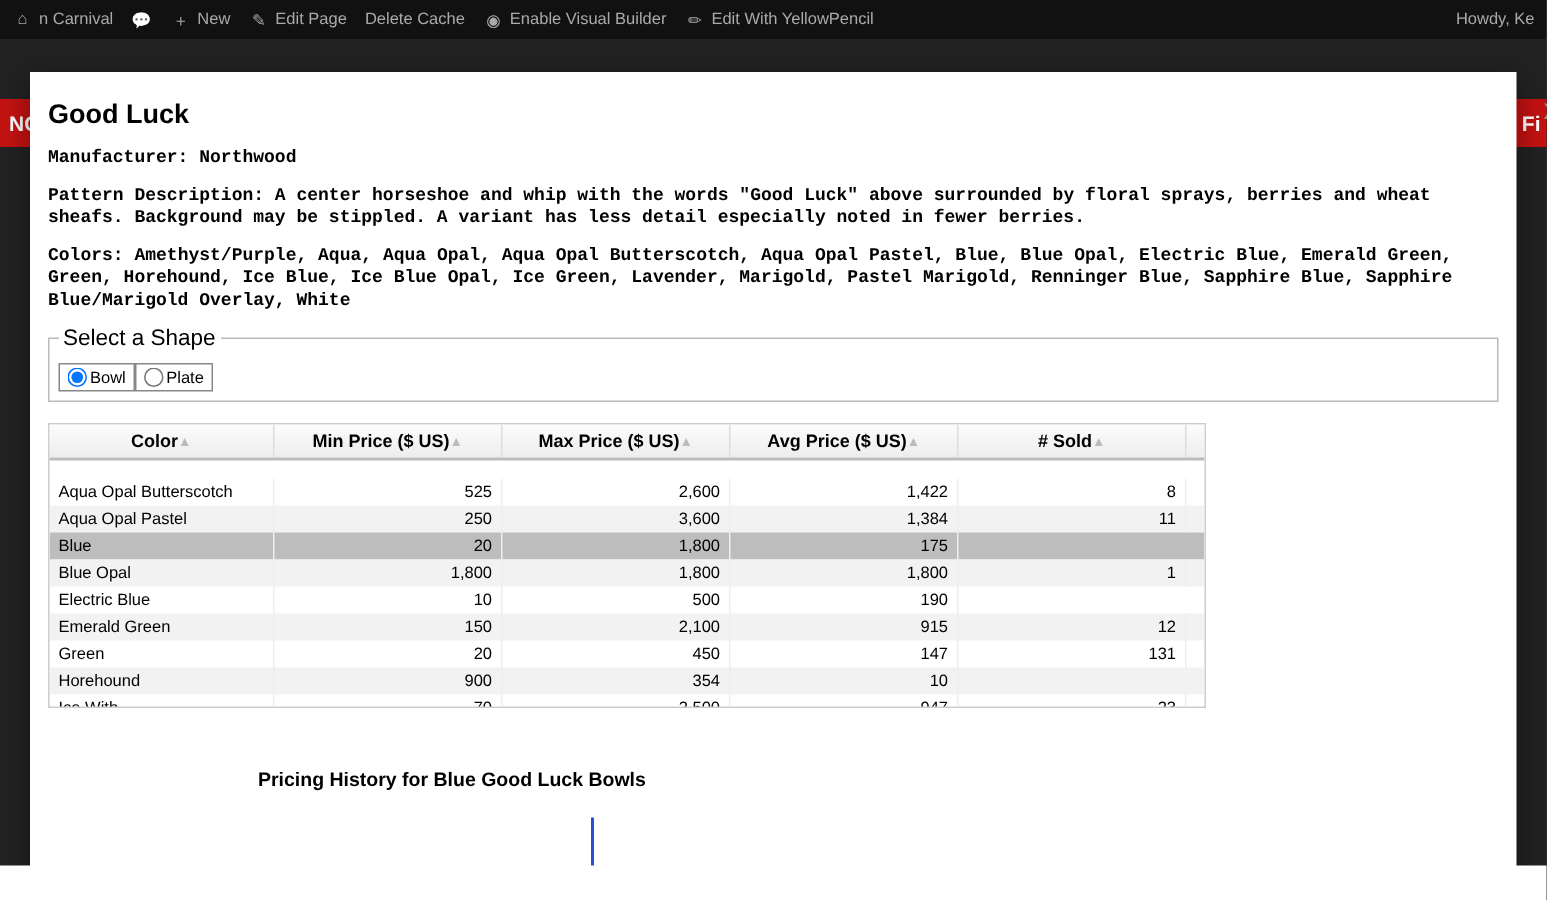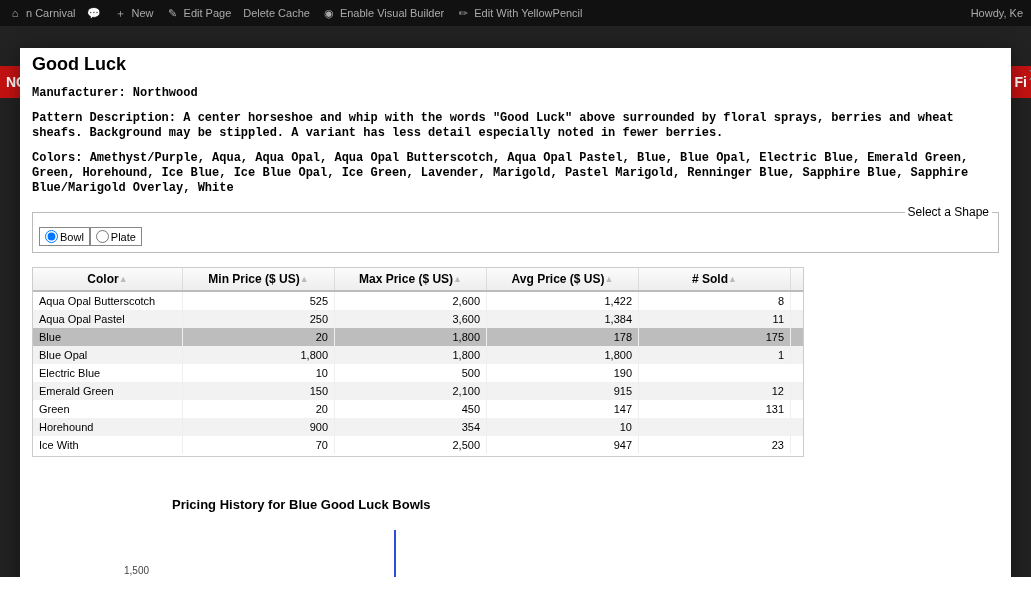--- a/index.html
+++ b/index.html
@@ -21,33 +21,33 @@
     background: #c41212; color: #fff; font-weight: bold; font-size: 14px;
     display: flex; align-items: center; padding-left: 6px;
   }
   .modal {
     position: absolute; top: 22px; left: 20px; width: 991px; height: 553px;
     background: #fff; overflow: hidden;
     box-shadow: 0 4px 20px rgba(0,0,0,0.4);
   }
   .modal-scroll {
     position: absolute; top: 0; left: 0; right: 0; bottom: 0;
-    overflow-y: scroll; padding: 6px 12px 30px 12px;
+    overflow-y: scroll; padding: 18px 12px 30px 12px;
   }
   .close-x {
     position: absolute; top: 40px; right: -8px; color: #888; font-weight: bold;
     font-size: 15px; cursor: pointer; z-index: 5;
   }
   h2.title { font-size: 18px; font-weight: bold; margin-bottom: 10px; }
   .meta-line { font-size: 12px; margin-bottom: 10px; }
   .meta-line b { font-weight: bold; font-family: Liberation Mono, monospace; }
   fieldset.shape {
     border: 1px solid #bbb; margin-top: 4px; padding: 8px 6px 6px 6px;
   }
-  fieldset.shape legend { font-size: 12px; padding: 0 3px; text-align: right; }
+  fieldset.shape legend { font-size: 15px; padding: 0 3px; }
   .radio-group { display: flex; gap: 0; }
   .radio-box {
     border: 1px solid #888; padding: 2px 5px; font-size: 11px;
     display: flex; align-items: center; gap: 2px; cursor: pointer;
   }
   .radio-box input { margin: 0; }
   .table-wrap {
     margin-top: 14px; border: 1px solid #ccc; height: 190px;
     overflow: hidden; position: relative; width: 772px;
   }
@@ -58,21 +58,21 @@
   .th {
     padding: 4px 6px; border-right: 1px solid #ddd; display: flex;
     justify-content: center; align-items: center; cursor: pointer;
   }
   .th .sort { color: #bbb; font-size: 9px; }
   .col-color { width: 150px; }
   .col-min   { width: 152px; text-align: left; }
   .col-max   { width: 152px; }
   .col-avg   { width: 152px; }
   .col-sold  { width: 152px; }
-  .table-body { height: 162px; overflow-y: auto; overflow-x: hidden; }
+  .table-body { height: 162px; overflow-y: auto; overflow-x: hidden; margin-top: 12px; }
   .tr { display: flex; font-size: 11px; }
   .tr:nth-child(even) { background: #f2f2f2; }
   .tr.selected { background: #bdbdbd; }
   .td { padding: 3px 6px; border-right: 1px solid #eee; }
   .td.num { text-align: right; }
   .chart-area { margin-top: 40px; padding-left: 110px; position: relative; height: 160px; }
   .chart-title { font-size: 13px; font-weight: bold; margin-bottom: 18px; padding-left: 30px; }
   .chart-canvas { position: relative; height: 100px; width: 700px; }
   .ytick {
     position: absolute; left: -18px; font-size: 10px; color: #444;
@@ -204,21 +204,20 @@
               <div class="td col-color">Aqua Opal Pastel</div>
               <div class="td col-min num">250</div>
               <div class="td col-max num">3,600</div>
               <div class="td col-avg num">1,384</div>
               <div class="td col-sold num">11</div>
             </div>
             <div class="tr selected">
               <div class="td col-color">Blue</div>
               <div class="td col-min num">20</div>
               <div class="td col-max num">1,800</div>
-              <div class="td col-avg num">178</div>
               <div class="td col-sold num">175</div>
             </div>
             <div class="tr">
               <div class="td col-color">Blue Opal</div>
               <div class="td col-min num">1,800</div>
               <div class="td col-max num">1,800</div>
               <div class="td col-avg num">1,800</div>
               <div class="td col-sold num">1</div>
             </div>
             <div class="tr">

